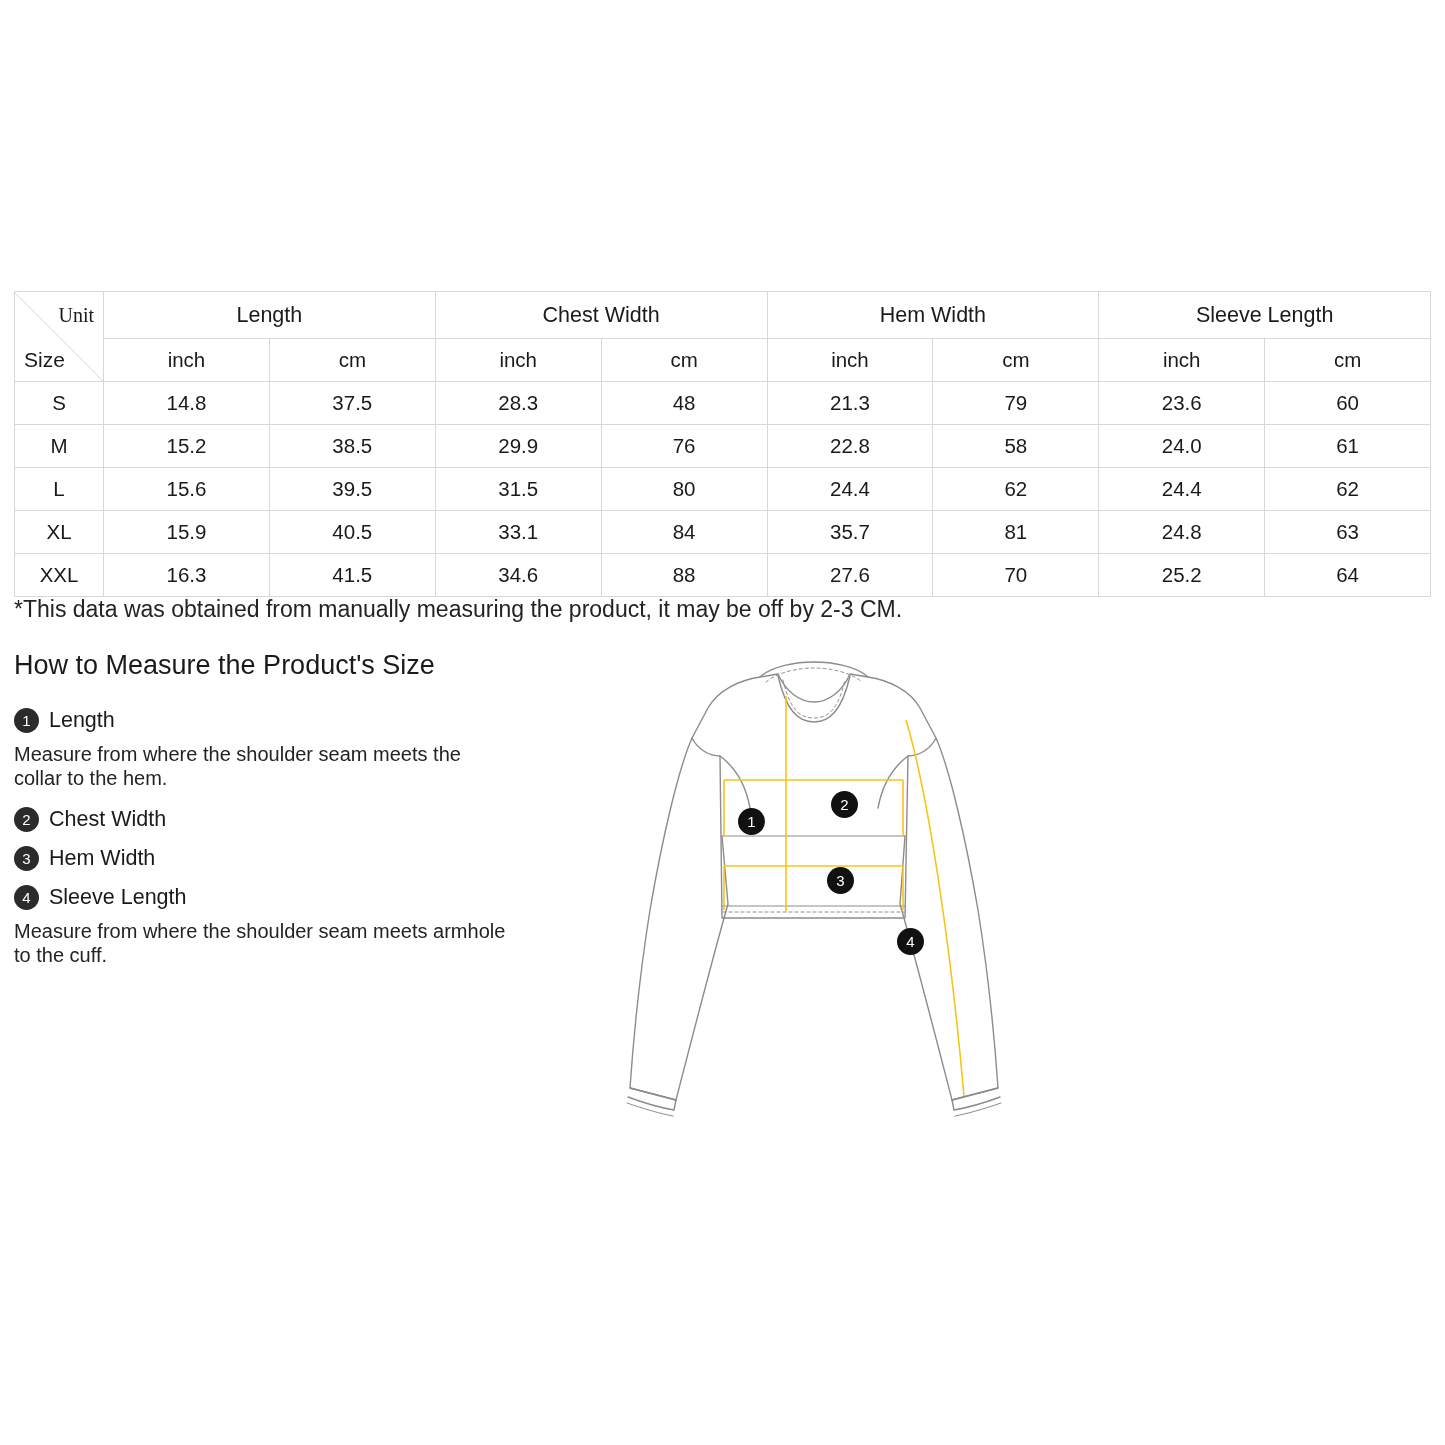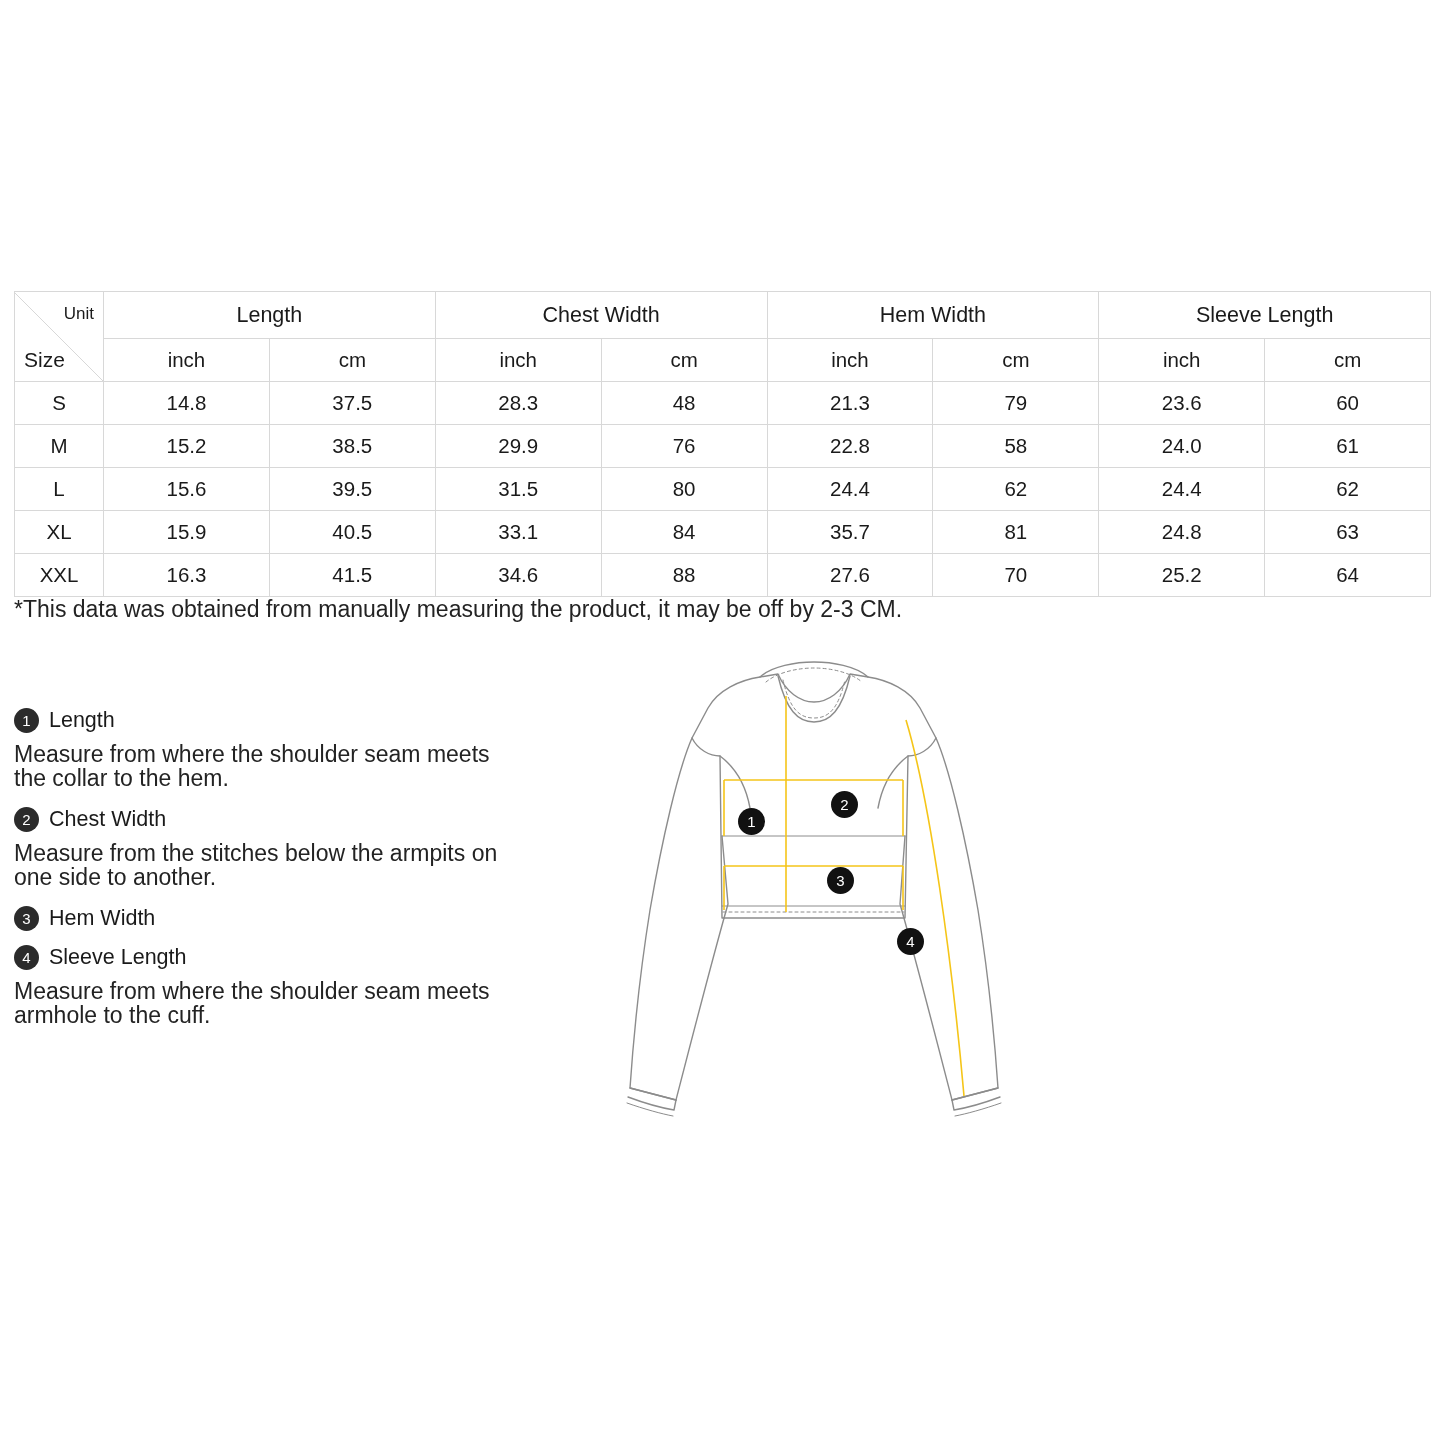--- a/index.html
+++ b/index.html
@@ -63,21 +63,22 @@
     overflow: hidden;
   }
   .corner svg {
     position: absolute;
     left: 0; top: 0;
   }
   .corner .unit-label {
     position: absolute;
     right: 9px;
     top: 11px;
-    font-size: 17px;
+    font-size: 20px;
+    font-family: Liberation Serif, serif;
   }
   .corner .size-label {
     position: absolute;
     left: 9px;
     bottom: 9px;
     font-size: 21px;
   }
   .size-cell { font-size: 20.5px; }
 
   .note {
@@ -123,21 +124,21 @@
     display: flex;
     align-items: center;
     justify-content: center;
     flex: 0 0 auto;
   }
   .step-name {
     font-size: 21.5px;
     color: #1a1a1a;
   }
   .step-desc {
-    font-size: 23px;
+    font-size: 20px;
     line-height: 24px;
     color: #232323;
     width: 500px;
     margin-bottom: 14px;
   }
 
   
   .illus {
     position: absolute;
     left: 600px;
@@ -247,36 +248,36 @@
         <td>70</td>
         <td>25.2</td>
         <td>64</td>
       </tr>
     </tbody>
       </table>
   </div>
 
   <div class="note">*This data was obtained from manually measuring the product, it may be off by 2-3 CM.</div>
 
+  <div class="how-title">How to Measure the Product's Size</div>
 
   <div class="steps">
     <div class="step">
       <div class="step-head">
         <div class="badge">1</div>
         <div class="step-name">Length</div>
       </div>
       <div class="step-desc">Measure from where the shoulder seam meets the collar to the hem.</div>
     </div>
 
     <div class="step">
       <div class="step-head">
         <div class="badge">2</div>
         <div class="step-name">Chest Width</div>
       </div>
-      <div class="step-desc">Measure from the stitches below the armpits on one side to another.</div>
     </div>
 
     <div class="step">
       <div class="step-head">
         <div class="badge">3</div>
         <div class="step-name">Hem Width</div>
       </div>
     </div>
 
     <div class="step">

